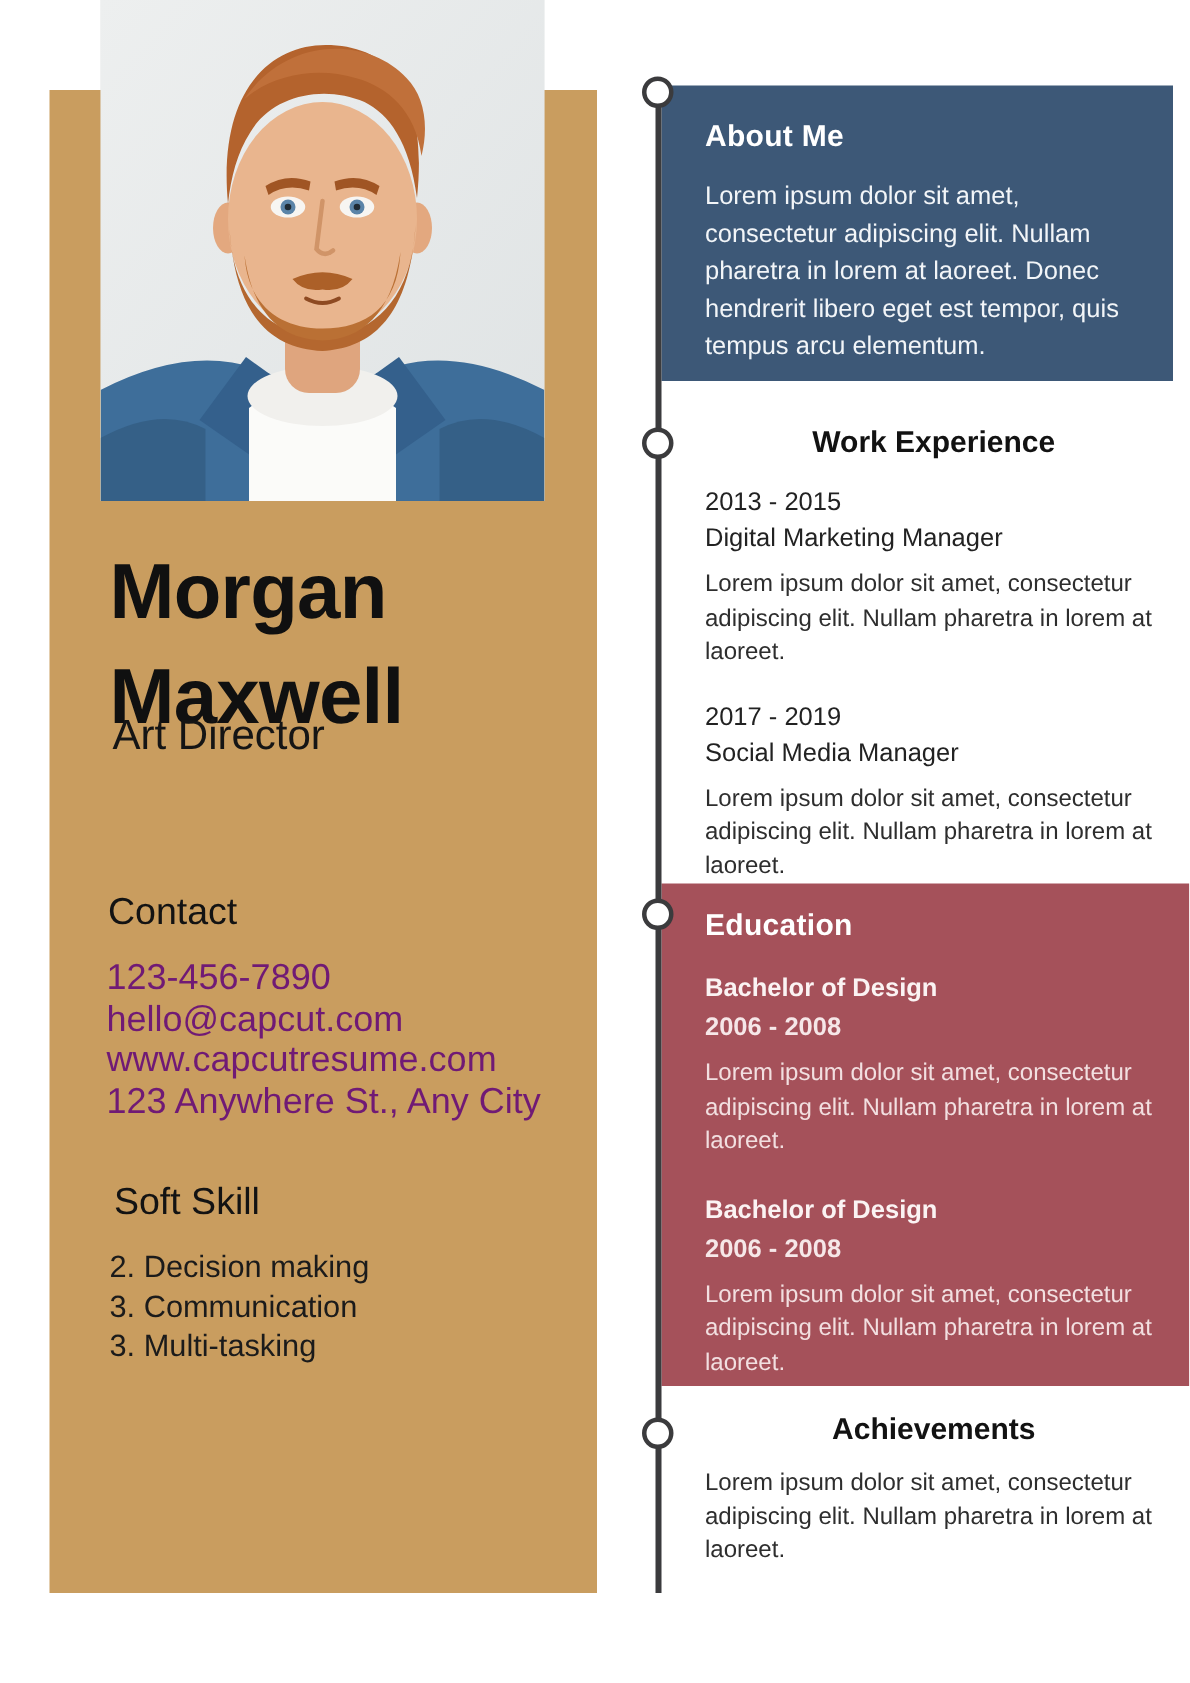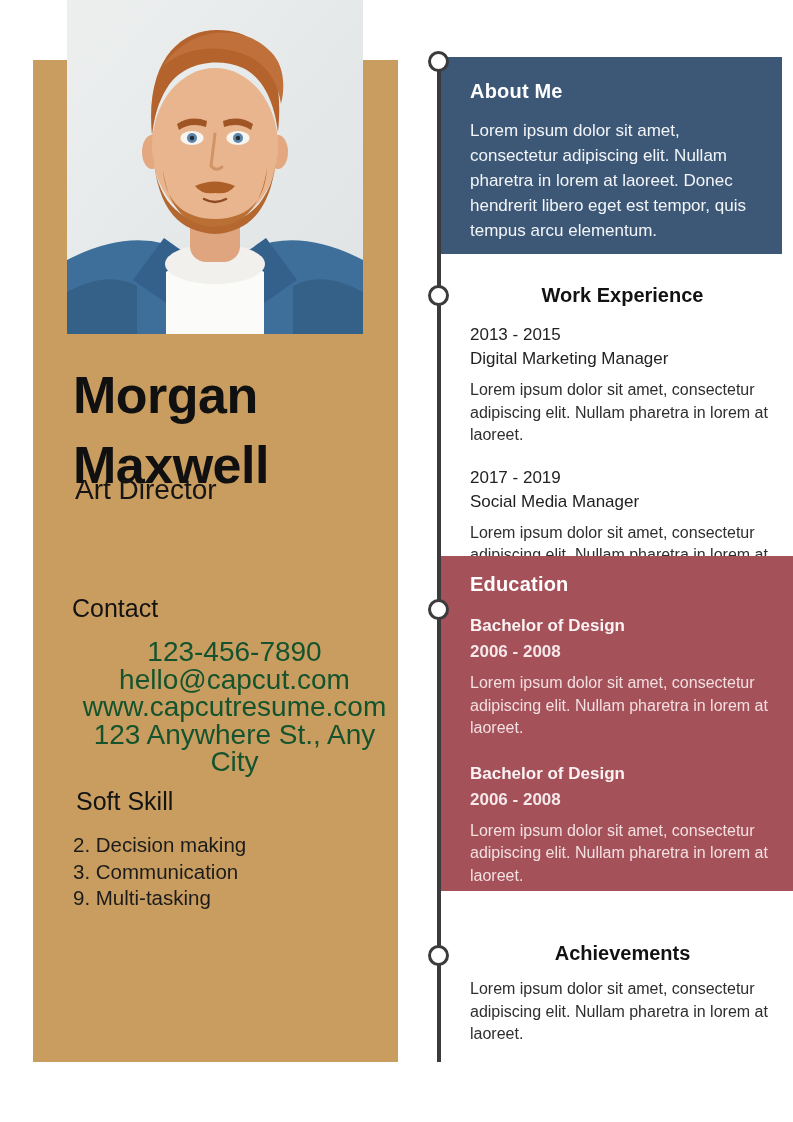--- a/index.html
+++ b/index.html
@@ -42,21 +42,21 @@
   .job-title {
     position: absolute; left: 42px; top: 414px;
     font-size: 28px; font-weight: 500; color: #151515;
   }
   .side-heading {
     font-size: 25px; font-weight: 400; color: #131313;
   }
   .contact-heading { position: absolute; left: 39px; top: 534px; }
   .contact-list {
     position: absolute; left: 38px; top: 578px;
-    font-size: 28px; line-height: 27.5px; font-weight: 400; color: #14532d; text-align: center;
+    font-size: 24px; line-height: 27.5px; font-weight: 400; color: #701a75;
   }
   .skills-heading { position: absolute; left: 43px; top: 727px; }
   .skills-list {
     position: absolute; left: 40px; top: 772px;
     font-size: 20.5px; line-height: 26.5px; color: #1b1b1b;
   }
 
   
   .timeline-line {
     position: absolute;
@@ -110,21 +110,21 @@
   .entry-dates, .entry-role {
     font-size: 17px; line-height: 24px; color: #222222;
   }
   .entry-body {
     margin-top: 8px;
     font-size: 16px; line-height: 22.5px; color: #2e2e2e;
   }
 
   .education-box {
     position: absolute;
-    left: 441px; top: 556px;
+    left: 441px; top: 589px;
     width: 352px; height: 335px;
     background: var(--education-bg, #A5515A);
     color: var(--text-light, #ffffff);
     padding: 17px 24px 0 29px;
     z-index: 2;
   }
   .education-box .entry { margin-top: 18px; }
   .education-box .entry + .entry { margin-top: 22px; }
   .edu-degree { font-size: 17px; line-height: 24px; font-weight: 600; color: #FBF3F3; }
   .edu-dates { font-size: 17px; line-height: 24px; margin-top: 2px; font-weight: 600; color: #F6E7E8; }
@@ -154,21 +154,21 @@
       <div>123-456-7890</div>
       <div>hello@capcut.com</div>
       <div>www.capcutresume.com</div>
       <div>123 Anywhere St., Any City</div>
     </div>
 
     <div class="side-heading skills-heading">Soft Skill</div>
     <div class="skills-list">
       <div>2. Decision making</div>
       <div>3. Communication</div>
-      <div>9. Multi-tasking</div>
+      <div>3. Multi-tasking</div>
     </div>
   </div>
 
   <div class="photo-frame">
     <svg width="296" height="334" viewBox="0 0 296 334" xmlns="http://www.w3.org/2000/svg">
       <defs>
         <linearGradient id="bgg" x1="0" y1="0" x2="1" y2="1">
           <stop offset="0" stop-color="#EDEFEF"></stop>
           <stop offset="1" stop-color="#DFE3E4"></stop>
         </linearGradient>

